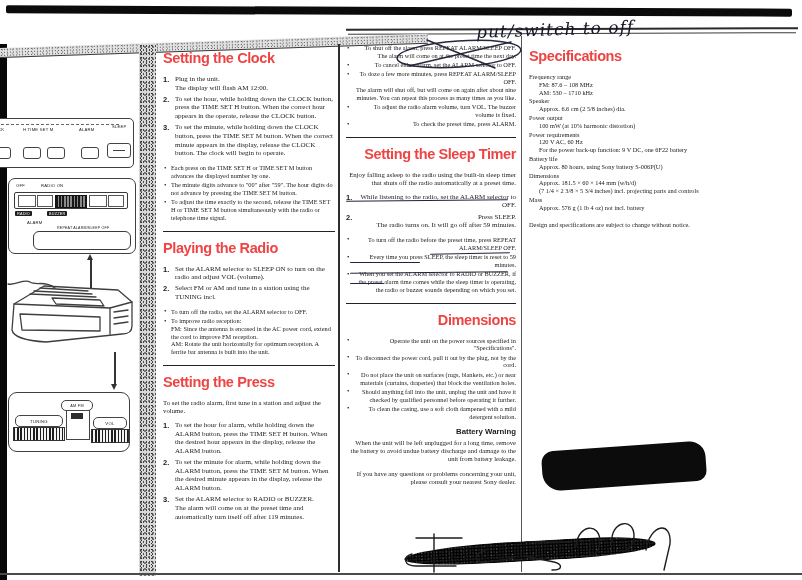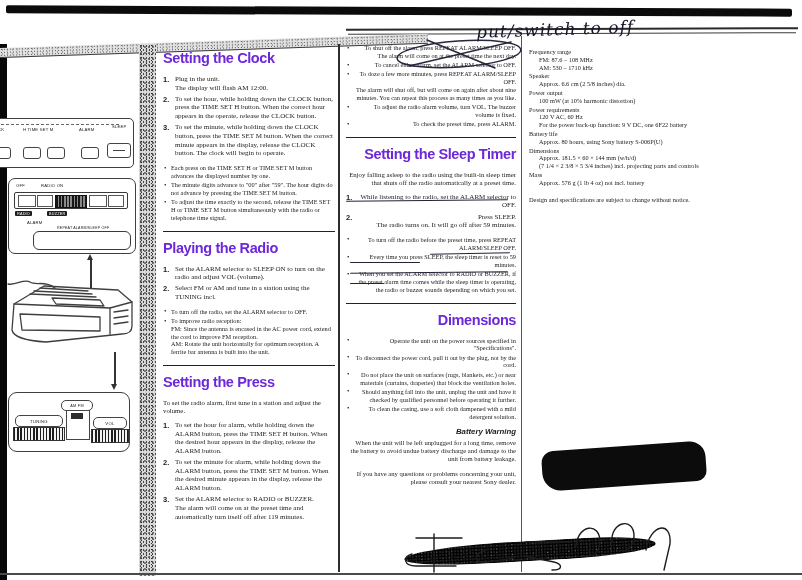--- a/index.html
+++ b/index.html
@@ -36,36 +36,36 @@
     background-size:3px 3px,5px 4px;
     border-bottom:1.4px solid #3a3a3a;
   }
   
   .col{line-height:1.24;}
   #col1{left:163px;top:50px;width:172px;}
   #col2{left:346px;top:44px;width:170px;text-align:right;}
   #col3{left:529px;top:48px;width:180px;}
   h2.sec{
     font-family:"Liberation Sans", sans-serif;font-weight:700;
-    font-size:14.5px;letter-spacing:-.4px;margin:0 0 7px 0;color:#6d28d9;
+    font-size:14.5px;letter-spacing:-.4px;margin:0 0 7px 0;color:#ef4444;
   }
   ol.steps{margin:0 0 6px 0;padding:0 0 0 12px;list-style:none;counter-reset:st;}
   ol.steps li{
     position:relative;font-size:7px;margin:0 0 2.5px 0;white-space:pre-line;counter-increment:st;
   }
   ol.steps li::before{
     content:counter(st) ".";position:absolute;left:-12px;top:0;
     font-family:"Liberation Sans", sans-serif;font-weight:700;font-size:7.5px;
   }
   ul.notes{margin:0 0 4px 0;padding:0 0 0 8px;list-style:none;}
   ul.notes li{position:relative;font-size:6.3px;margin:0 0 1.5px 0;white-space:pre-line;}
   ul.notes li::before{content:"\2022";position:absolute;left:-7px;top:-.5px;font-size:7px;}
   .intro{font-size:6.8px;margin:0 0 5px 0;white-space:pre-line;}
   .rule{border:0;border-top:1.8px solid #222;margin:9px 0 8px 0;height:0;}
-  .bw-title{font-family:"Liberation Sans", sans-serif;font-weight:700;font-style:italic;font-size:7.8px;margin:7px 0 2px 0;}
+  .bw-title{font-family:"Liberation Sans", sans-serif;font-weight:700;font-size:7.8px;margin:7px 0 2px 0;}
   .bw-text,.closing{font-size:6.6px;margin:0 0 6px 0;white-space:pre-line;}
   
   .spec-entry{font-size:6.3px;margin-bottom:1px;}
   .spec-label{font-size:6.3px;}
   .spec-value{margin-left:10px;white-space:pre-line;}
   .spec-foot{font-size:6.4px;margin-top:9px;white-space:pre-line;}
   
   .hand-note{
     left:476px;top:18px;width:230px;
     font-family:"DejaVu Serif", serif;font-style:italic;
@@ -260,20 +260,21 @@
     <li>Do not place the unit on surfaces (rugs, blankets, etc.) or near materials (curtains, draperies) that block the ventilation holes.</li>
     <li>Should anything fall into the unit, unplug the unit and have it checked by qualified personnel before operating it further.</li>
     <li>To clean the casing, use a soft cloth dampened with a mild detergent solution.</li>
   </ul>
   <p class="bw-title">Battery Warning</p>
   <p class="bw-text">When the unit will be left unplugged for a long time, remove the battery to avoid undue battery discharge and damage to the unit from battery leakage.</p>
   <p class="closing">If you have any questions or problems concerning your unit, please consult your nearest Sony dealer.</p>
 </div>
 
 <div class="abs col" id="col3">
+  <h2 class="sec">Specifications</h2>
   <div class="spec-entry">
     <div class="spec-label">Frequency range</div>
     <div class="spec-value">FM:  87.6 – 108 MHz
 AM:  530 – 1710 kHz</div>
   </div>
   <div class="spec-entry">
     <div class="spec-label">Speaker</div>
     <div class="spec-value">Approx. 6.6 cm (2 5/8 inches) dia.</div>
   </div>
   <div class="spec-entry">

